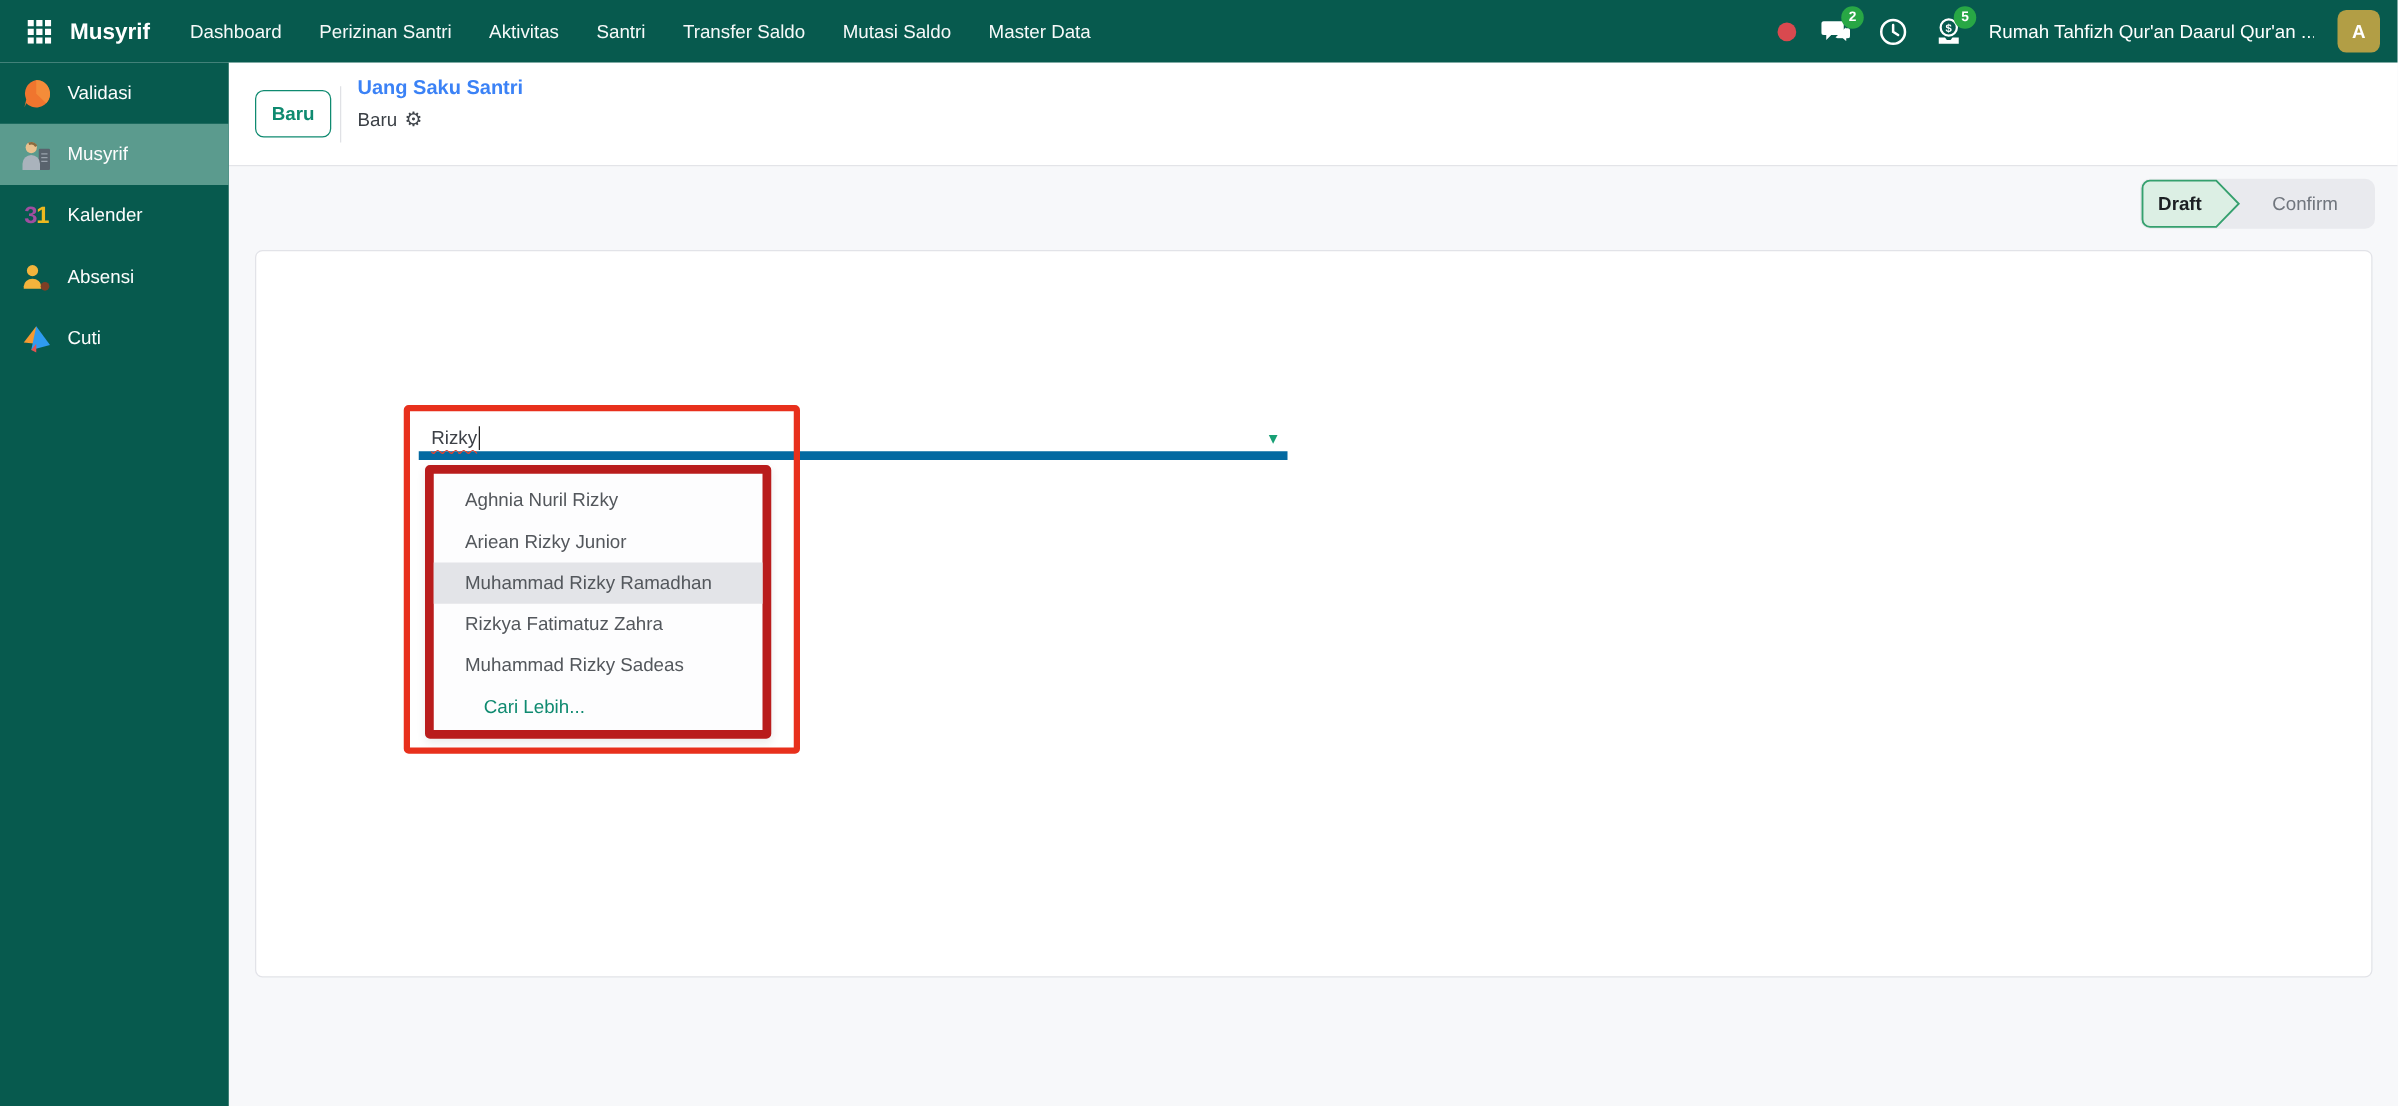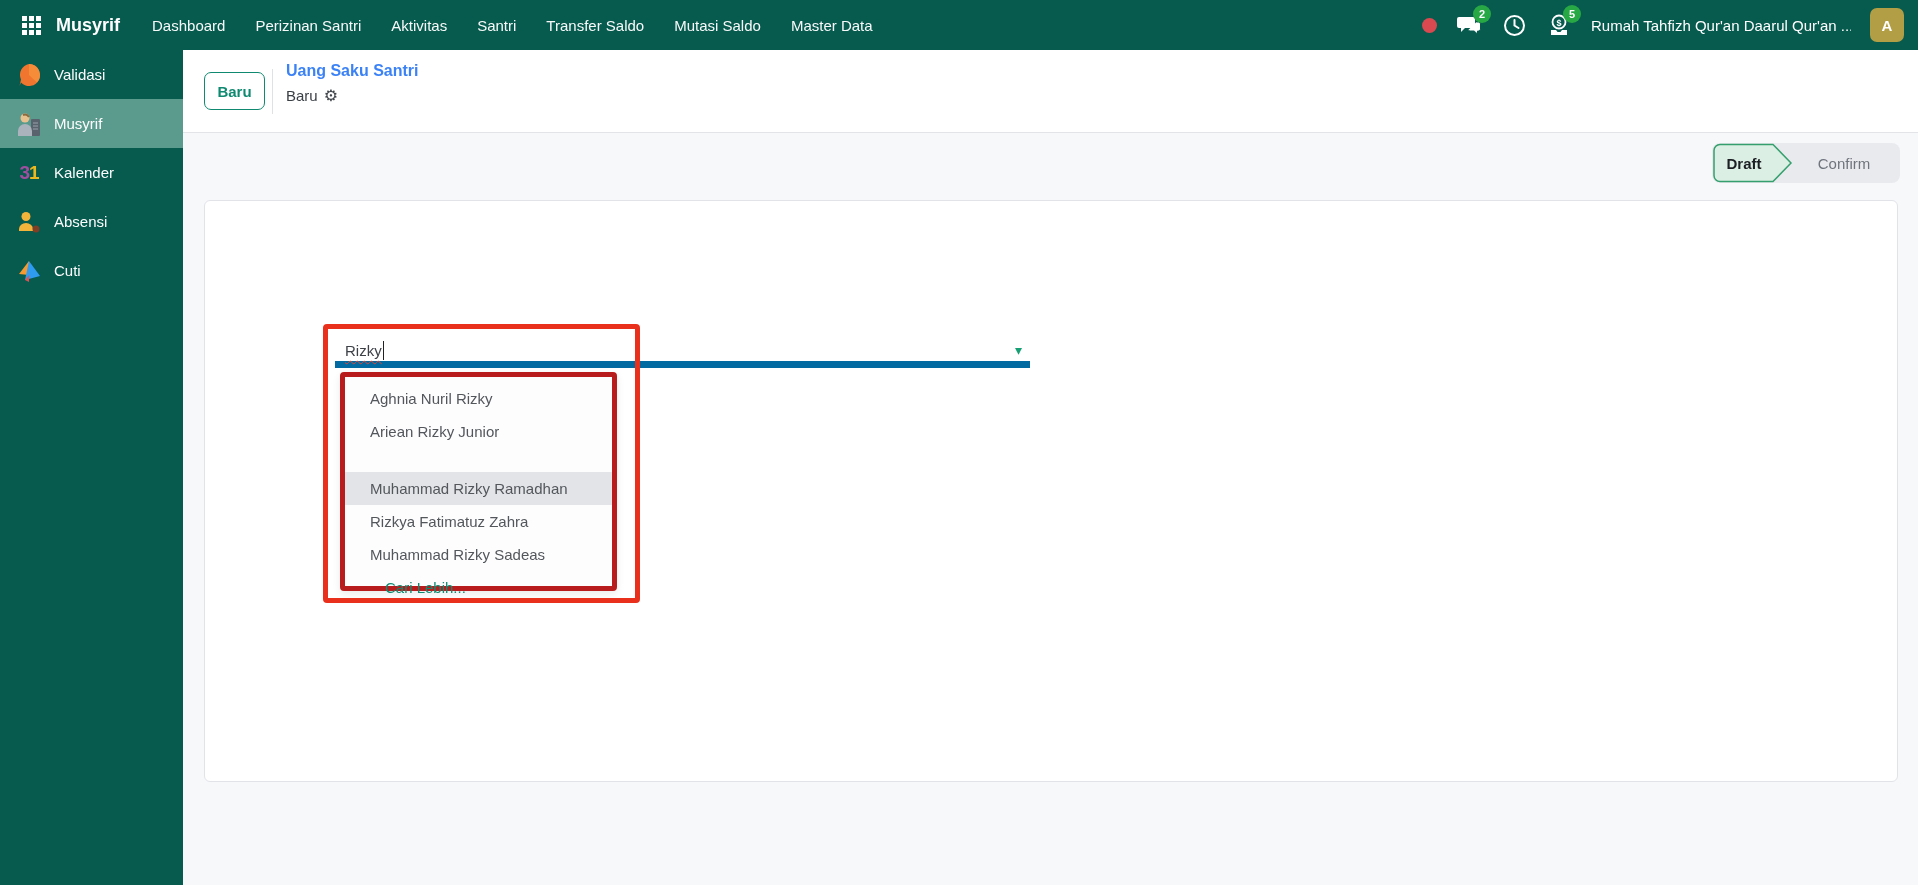--- a/index.html
+++ b/index.html
@@ -73,25 +73,25 @@
   
   .santri-input { position:absolute; left:335px; top:338px; width:695px; height:30px;
                   border-bottom:7px solid #0369a1; cursor:text; z-index:2; }
   .santri-input .txt { position:absolute; left:10px; top:4px; font-size:15px; color:#3d4147;
                        text-decoration:underline wavy #e3432e 1px; text-underline-offset:4px; }
   .cursor-bar { position:absolute; left:48px; top:3px; width:1px; height:19px; background:#222; }
   .caret { position:absolute; right:8px; top:4px; font-size:14px; color:#18a075; cursor:pointer; }
 
   
   .dropdown { position:absolute; left:340px; top:372px; width:277px; height:219px;
-              background:#fdfdfe; border:5px solid #b91c1c; border-radius:4px;
+              background:#fdfdfe; border:7px solid #b91c1c; border-radius:4px;
               box-shadow:0 3px 8px rgba(0,0,0,.08); z-index:5; padding-top:5px; }
   .dd-opt { height:33px; line-height:33px; padding-left:25px; font-size:15px; color:#53575c;
             cursor:pointer; white-space:nowrap; }
-  .dd-opt.hl { background:#e3e4e8;margin-top:24px; }
+  .dd-opt.hl { background:#e3e4e8; }
   .dd-more { height:34px; line-height:34px; padding-left:40px; font-size:15px; color:#0f8a70; cursor:pointer; }
 
   
   .annot { position:absolute; left:323px; top:324px; width:317px; height:279px;
            border:5px solid #e8301c; border-radius:4px; z-index:6; pointer-events:none; }
 </style>
 </head>
 <body>
 
 <div id="app">

